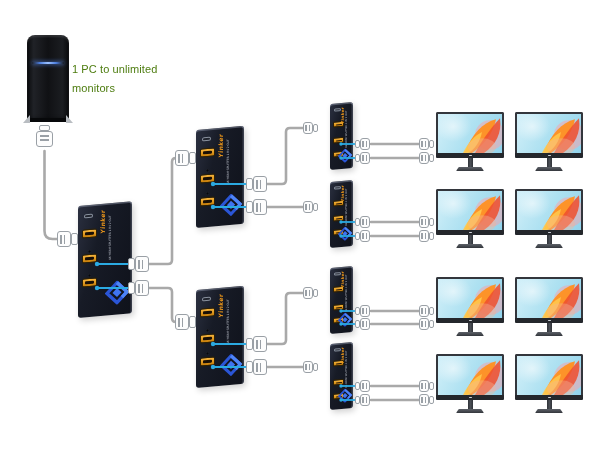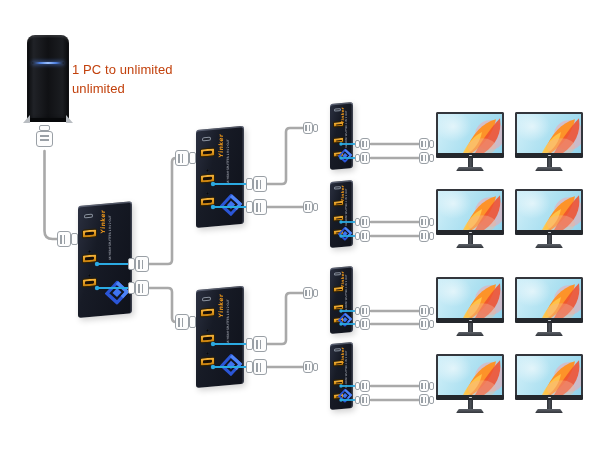--- a/index.html
+++ b/index.html
@@ -16,21 +16,21 @@
       box-shadow:inset 0 2px 2px rgba(255,255,255,.12), inset 0 -3px 4px rgba(0,0,0,.6);}
   .pc-light{position:absolute;left:5px;right:5px;top:27px;height:2px;border-radius:1px;
       background:linear-gradient(90deg,rgba(70,120,230,0) 0%,#4d7fe0 25%,#9cc2ff 50%,#4d7fe0 75%,rgba(70,120,230,0) 100%);
       box-shadow:0 0 4px #5b8cf0;}
   .pc-base{position:absolute;left:3px;right:3px;bottom:0;height:4px;background:#07080a;border-radius:0 0 2px 2px;}
   .pc-foot{position:absolute;bottom:-1px;width:0;height:0;border-bottom:8px solid #b9bdc2;}
   .pc-foot.l{left:-4px;border-left:7px solid transparent;}
   .pc-foot.r{right:-4px;border-right:7px solid transparent;}
 
   
-  .caption{position:absolute;left:72px;top:60px;z-index:2;color:#c2410c;font-size:13px;line-height:19px;font-weight:500;letter-spacing:.1px;}
+  .caption{position:absolute;left:72px;top:60px;z-index:2;color:#4d7c0f;font-size:11px;line-height:19px;font-weight:500;letter-spacing:.1px;}
 
   
   .splitter{position:absolute;z-index:2;border-radius:3px;transform:skewY(-5deg);transform-origin:left center;
       background:linear-gradient(105deg,#2b3040 0%,#171b26 35%,#0f121b 100%);
       box-shadow:inset -1.5px 0 0 rgba(160,170,190,.28), inset 0 1.5px 0 rgba(170,180,200,.38), 2px 3px 6px rgba(0,0,0,.18);}
   .hport{position:absolute;left:4px;width:15px;height:9px;border-radius:2px;border:1px solid #2f2104;box-sizing:border-box;
       background:linear-gradient(#f8b63e,#c87e08);}
   .hport::after{content:"";position:absolute;left:2px;right:2px;top:2px;bottom:2px;background:#190f05;border-radius:1px;}
   .splitter.sm .hport{left:3px;width:11px;height:6px;border-radius:1.5px;}
   .splitter.sm .hport::after{left:1.5px;right:1.5px;top:1.5px;bottom:1.5px;}
@@ -125,21 +125,21 @@
 
   <div class="pc">
     <span class="pc-light"></span>
     <span class="pc-base"></span>
     <span class="pc-foot l"></span>
     <span class="pc-foot r"></span>
   </div>
 
   <div class="caption">
     <div>1 PC to unlimited</div>
-    <div>unlimited</div>
+    <div>monitors</div>
   </div>
 
   <div id="splitters" style="position:absolute;left:0;top:0;">
       <div class="splitter lg" style="left: 78px; top: 206px; width: 54px; height: 112px;">
         <span class="usbport" style="top: 9px;"></span>
         <span class="hport" style="top: 24px;"></span>
         <span class="hport" style="top: 49px;"></span>
         <span class="hport" style="top: 73px;"></span>
         <span class="screw" style="top: 45px;"></span>
         <span class="screw" style="top: 69px;"></span>

